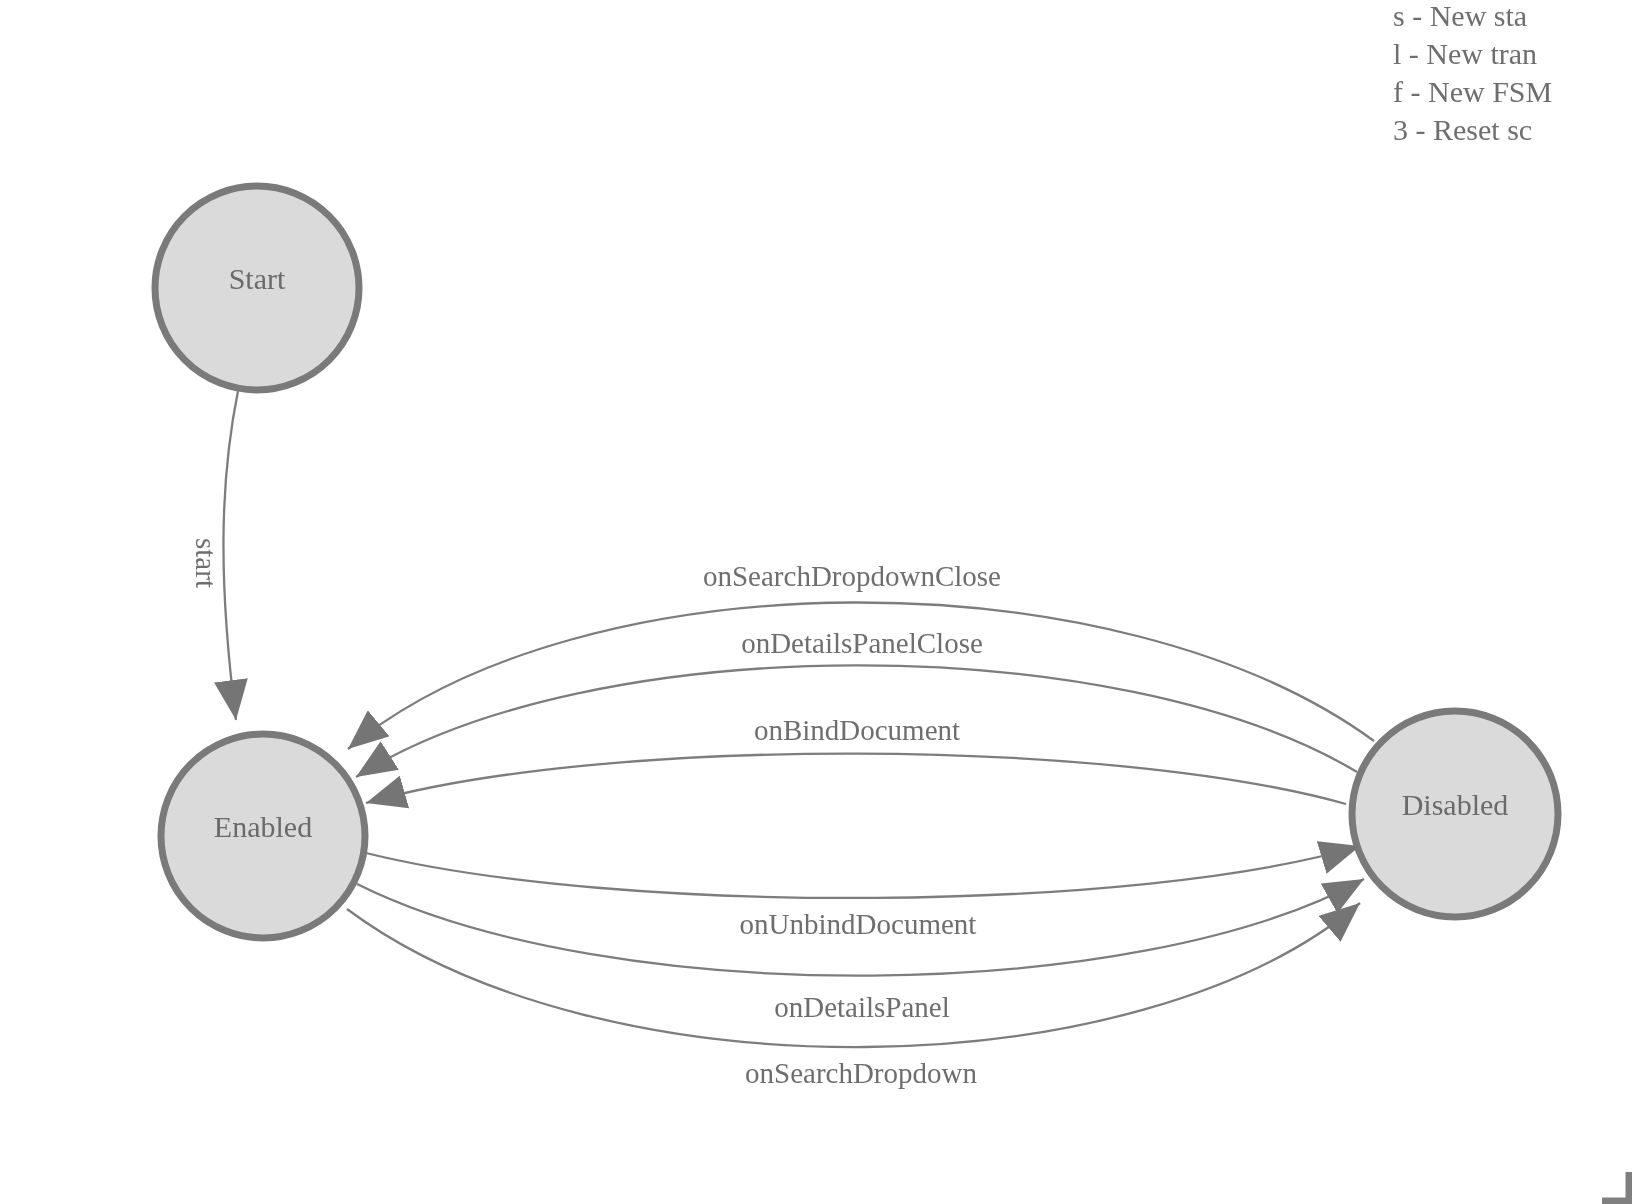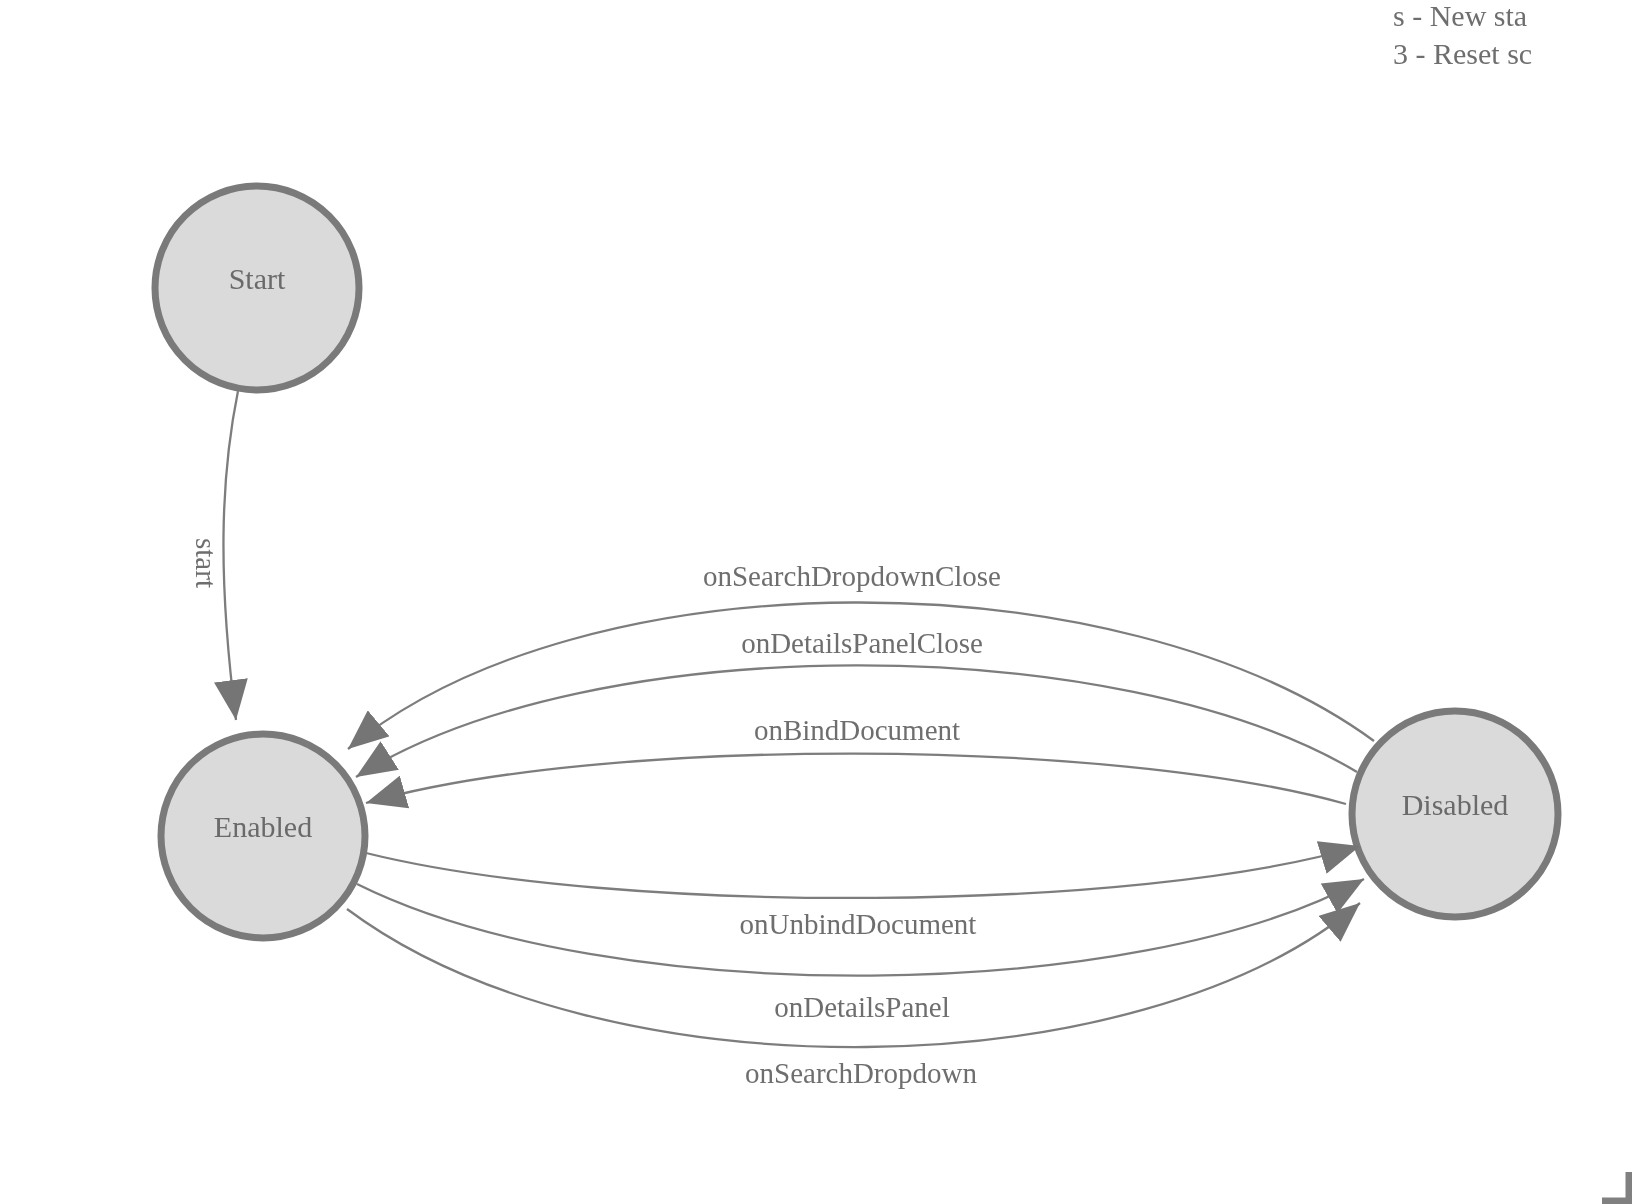--- a/index.html
+++ b/index.html
@@ -115,16 +115,18 @@
 
     <text class="edge-label" x="862" y="1017">onDetailsPanel</text>
 
     <text class="edge-label" x="861" y="1083">onSearchDropdown</text>
 
     <path class="corner-shape" d="M 1628.75 1172 L 1628.75 1200.75 L 1602 1200.75"></path>
   </svg>
 
   <div class="legend">
     <div>s - New sta</div>
+    <div>l - New tran</div>
+    <div>f - New FSM</div>
     <div>3 - Reset sc</div>
   </div>
 
 </div>
 
 </body></html>

